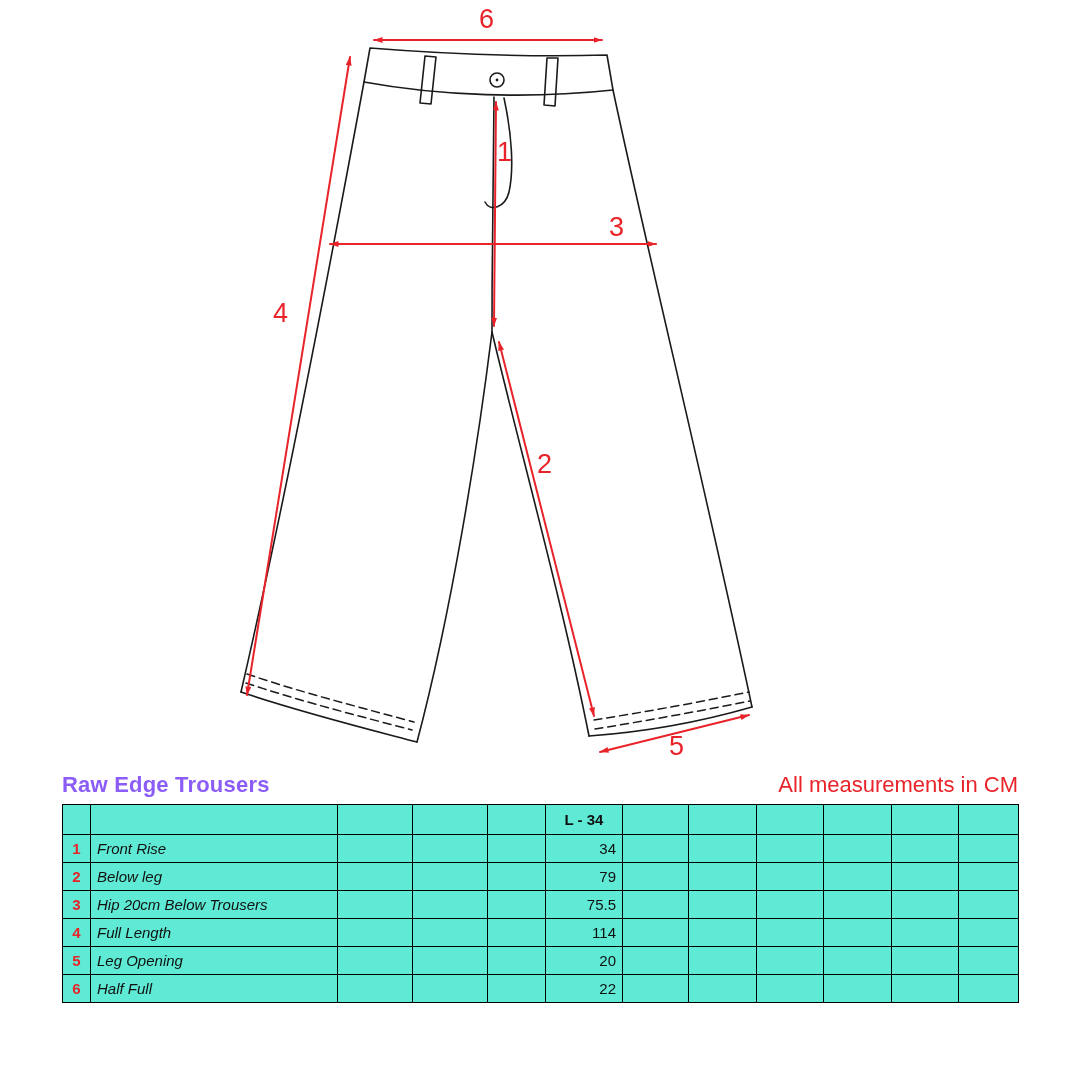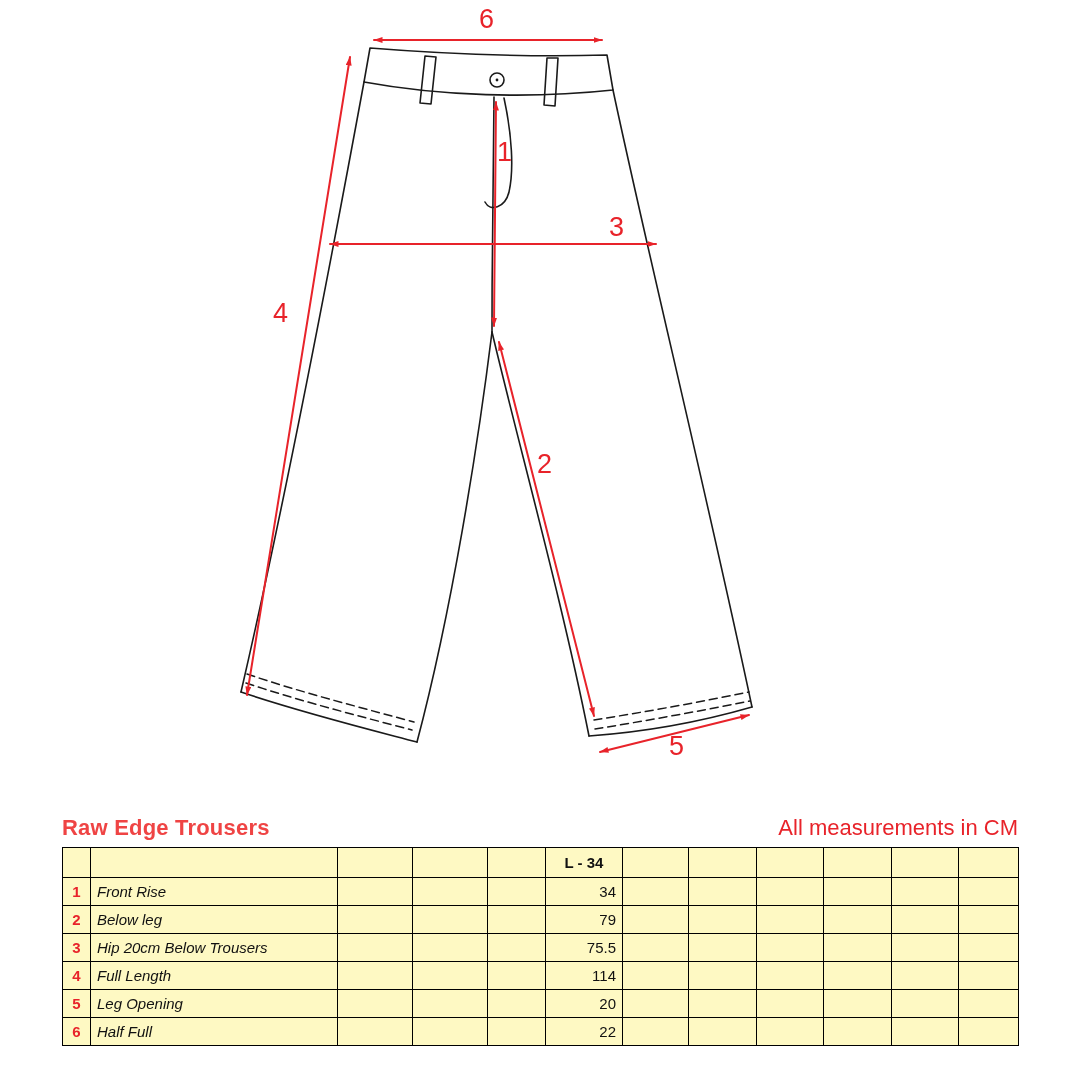--- a/index.html
+++ b/index.html
@@ -34,36 +34,35 @@
   .caption-row {
     width: 956px;
     margin: 4px 0 6px 62px;
     display: flex;
     justify-content: space-between;
     align-items: baseline;
   }
   .page-title {
     font-size: 22px;
     font-weight: 600;
-    color: #ef4444;
+    color: #8b5cf6;
     letter-spacing: 0.2px;
   }
   .units-note {
     font-size: 22px;
     font-weight: 500;
     color: #e8232a;
-    margin-top: 43px;
   }
 
   table.size-table {
     border-collapse: collapse;
     table-layout: fixed;
     width: 956px;
     margin-left: 62px;
-    background: #fef9c3;
+    background: #5eead4;
   }
   table.size-table th, table.size-table td {
     border: 1px solid #000;
     height: 28px;
     padding: 0 6px;
     font-size: 15px;
     overflow: hidden;
     white-space: nowrap;
   }
   table.size-table thead th { height: 30px; }

